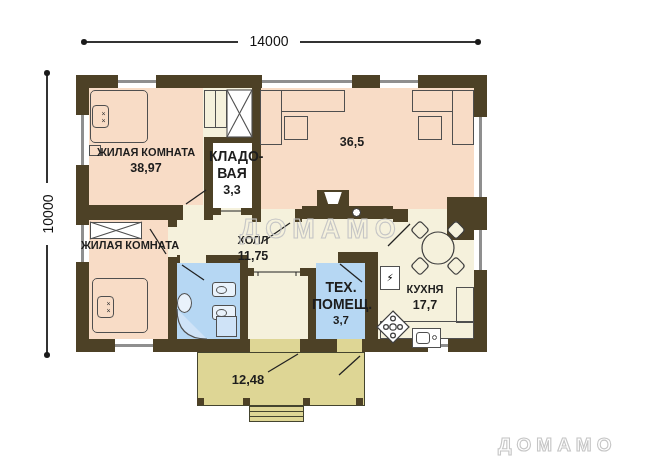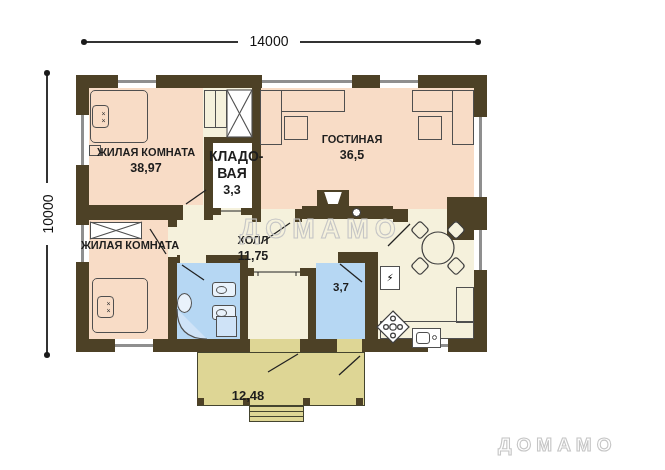--- a/index.html
+++ b/index.html
@@ -191,33 +191,37 @@
 
   <div class="lbl" style="left:96px;top:146px;width:100px;">
     <span class="nm">ЖИЛАЯ КОМНАТА</span>
     <span class="ar">38,97</span>
   </div>
   <div class="lbl" style="left:209px;top:148px;width:46px;">
     <span class="nm sm">КЛАДО-ВАЯ</span>
     <span class="ar">3,3</span>
   </div>
   <div class="lbl" style="left:302px;top:133px;width:100px;">
-    <span class="nm">ГОСТИНАЯ</span>
     <span class="ar">36,5</span>
   </div>
   <div class="lbl" style="left:80px;top:239px;width:100px;">
     <span class="nm">ЖИЛАЯ КОМНАТА</span>
   </div>
   <div class="lbl" style="left:213px;top:234px;width:80px;">
     <span class="nm">ХОЛЛ</span>
     <span class="ar">11,75</span>
   </div>
   <div class="lbl" style="left:312px;top:279px;width:58px;">
+    <span class="nm sm">ТЕХ. ПОМЕЩ.</span>
     <span class="ar" style="font-size:11.5px;">3,7</span>
   </div>
+  <div class="lbl" style="left:385px;top:283px;width:80px;">
+    <span class="nm">КУХНЯ</span>
+    <span class="ar">17,7</span>
+  </div>
   <div class="lbl" style="left:220px;top:372px;width:56px;">
-    <span class="ar" style="font-size:13px;margin-top:16px;">12,48</span>
+    <span class="ar" style="font-size:13px;margin-top:0;">12,48</span>
   </div>
 
   <div class="wm" style="left:240px;top:214px;width:190px;font-size:27px;letter-spacing:6px;">ДОМАМО</div>
   <div class="wm" style="left:498px;top:434px;width:160px;font-size:19px;letter-spacing:5px;">ДОМАМО</div>
 
 </div>
 
 </body></html>

